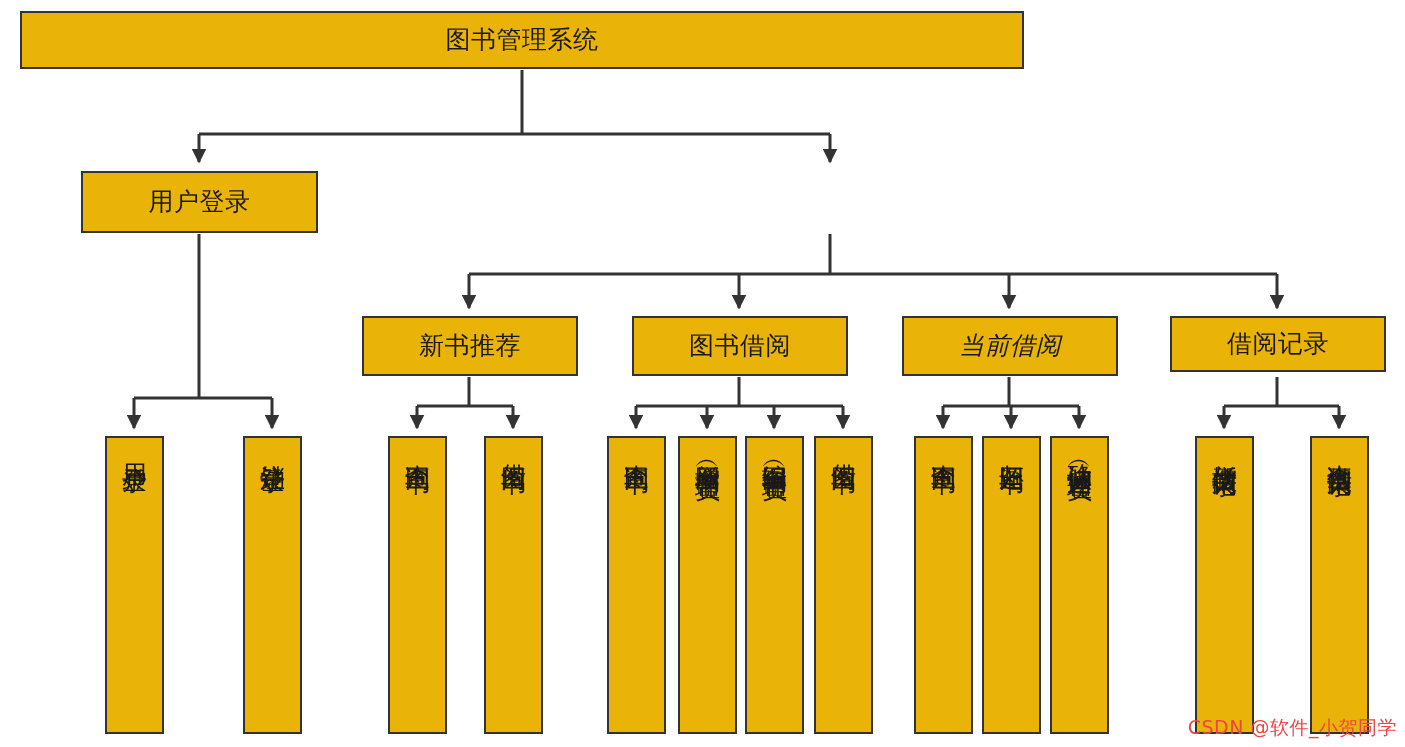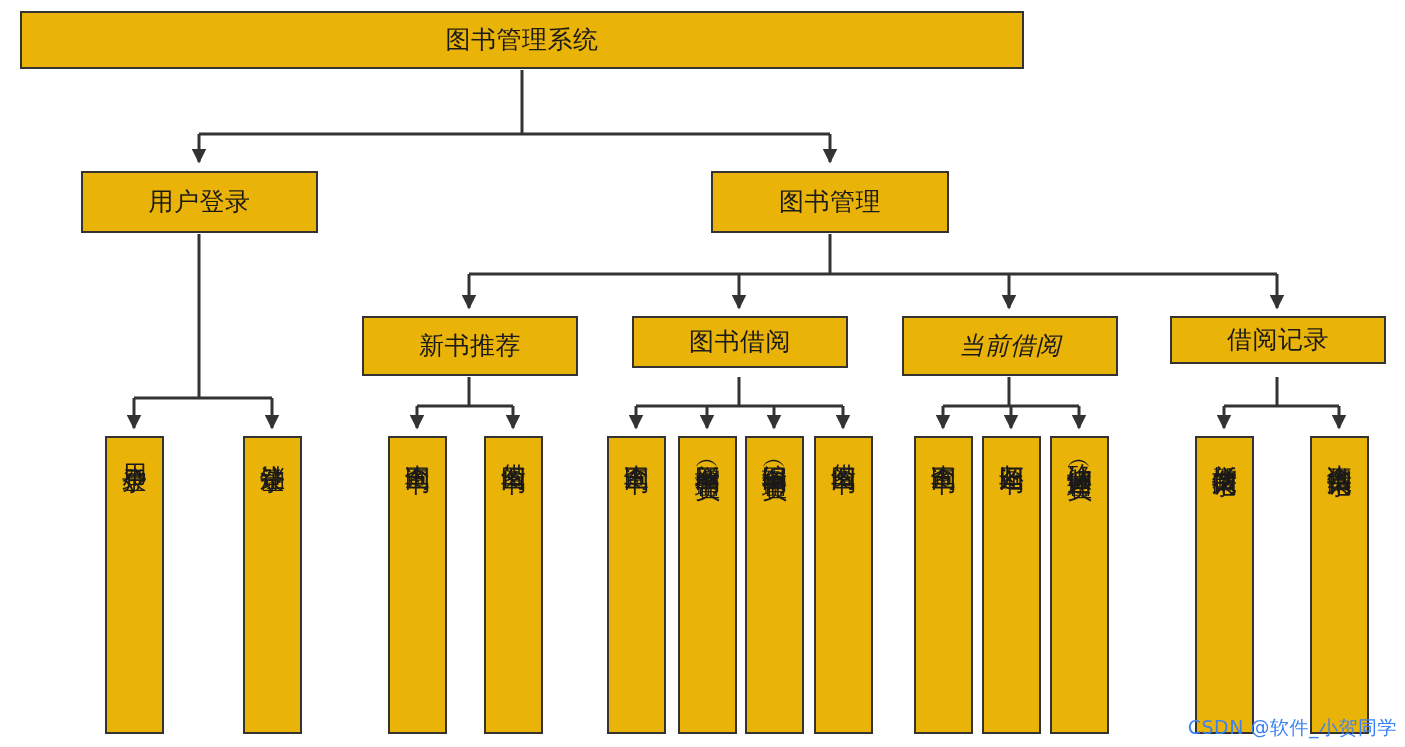--- a/index.html
+++ b/index.html
@@ -57,21 +57,21 @@
     text-orientation: upright;
     font-size: 25px;
     letter-spacing: 2px;
     line-height: 1;
   }
   #watermark {
     position: absolute;
     right: 8px;
     bottom: 6px;
     font-size: 19px;
-    color: #3b82f6;
+    color: #ef4444;
     white-space: nowrap;
     letter-spacing: 0.5px;
   }
 </style>
 </head>
 <body>
 
 <div id="canvas">
 
   <svg id="edges" viewBox="0 0 1405 747" xmlns="http://www.w3.org/2000/svg">
@@ -124,34 +124,31 @@
     </g>
   </svg>
 
   <div class="node h" style="left:20px; top:11px; width:1004px; height:58px;">
     <span class="lbl">图书管理系统</span>
   </div>
 
   <div class="node h" style="left:81px; top:171px; width:237px; height:62px;">
     <span class="lbl">用户登录</span>
   </div>
-  <div class="node h" style="left:711px; top:171px; width:238px; height:62px;">
-    <span class="lbl">图书管理</span>
-  </div>
 
   <div class="node h" style="left:362px; top:316px; width:216px; height:60px;">
     <span class="lbl">新书推荐</span>
   </div>
-  <div class="node h" style="left:632px; top:316px; width:216px; height:52px;justify-content:center;">
+  <div class="node h" style="left:632px; top:316px; width:216px; height:60px;justify-content:center;">
     <span class="lbl">图书借阅</span>
   </div>
   <div class="node h" style="left:902px; top:316px; width:216px; height:60px;font-style:italic;">
     <span class="lbl">当前借阅</span>
   </div>
-  <div class="node h" style="left:1170px; top:316px; width:216px; height:48px;">
+  <div class="node h" style="left:1170px; top:316px; width:216px; height:56px;">
     <span class="lbl">借阅记录</span>
   </div>
 
   <div class="node v" style="left:105px; top:436px; width:59px; height:298px;">
     <span class="lbl">用户登录</span>
   </div>
   <div class="node v" style="left:243px; top:436px; width:59px; height:298px;">
     <span class="lbl">注销登录</span>
   </div>
 

